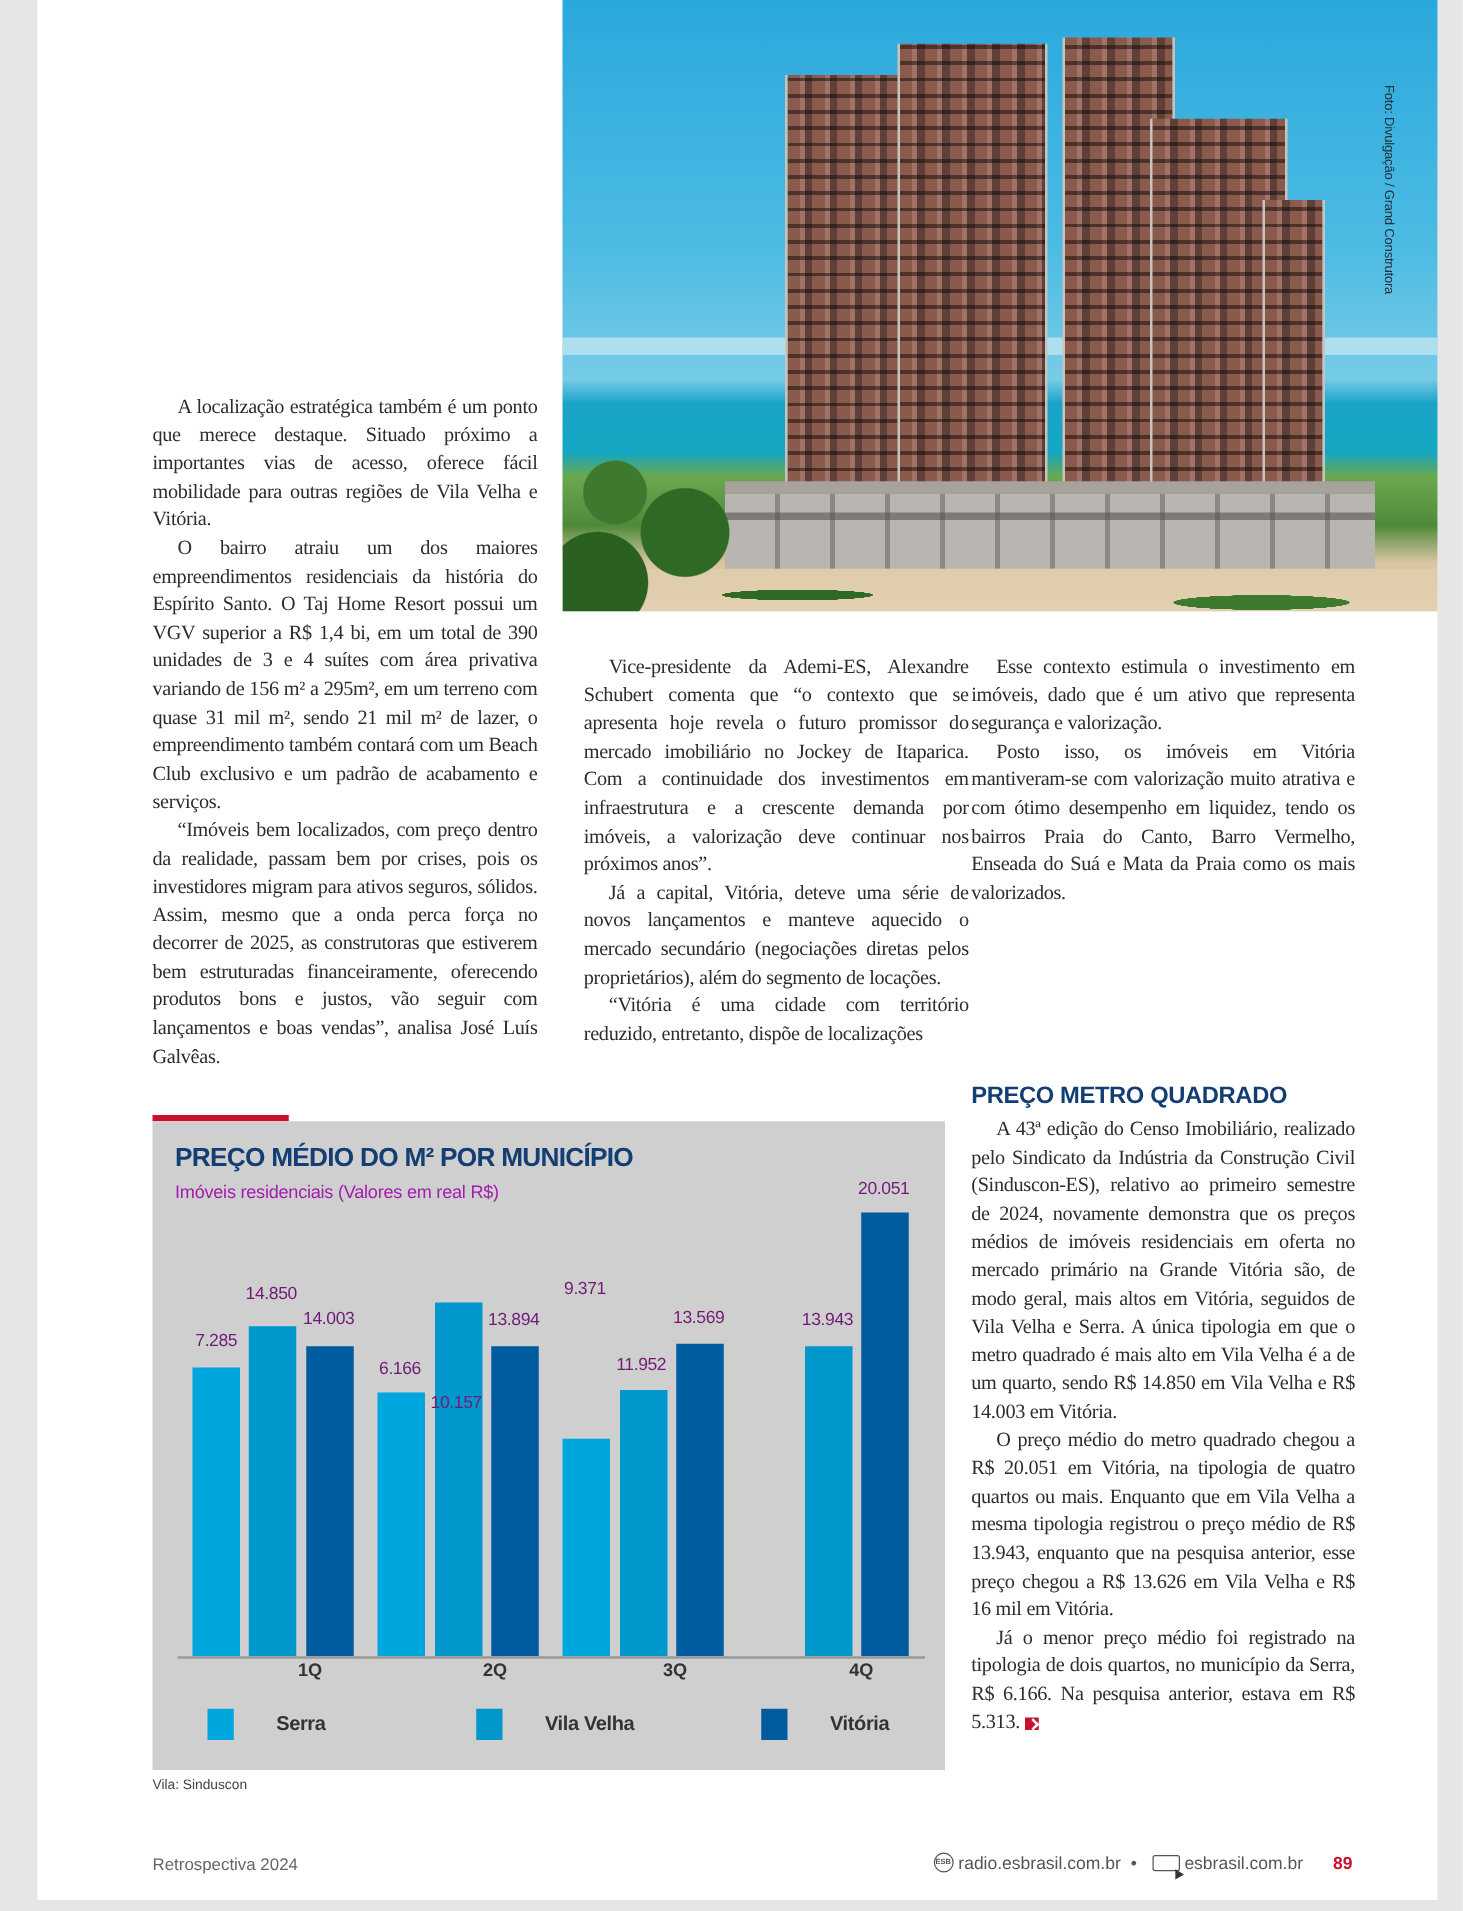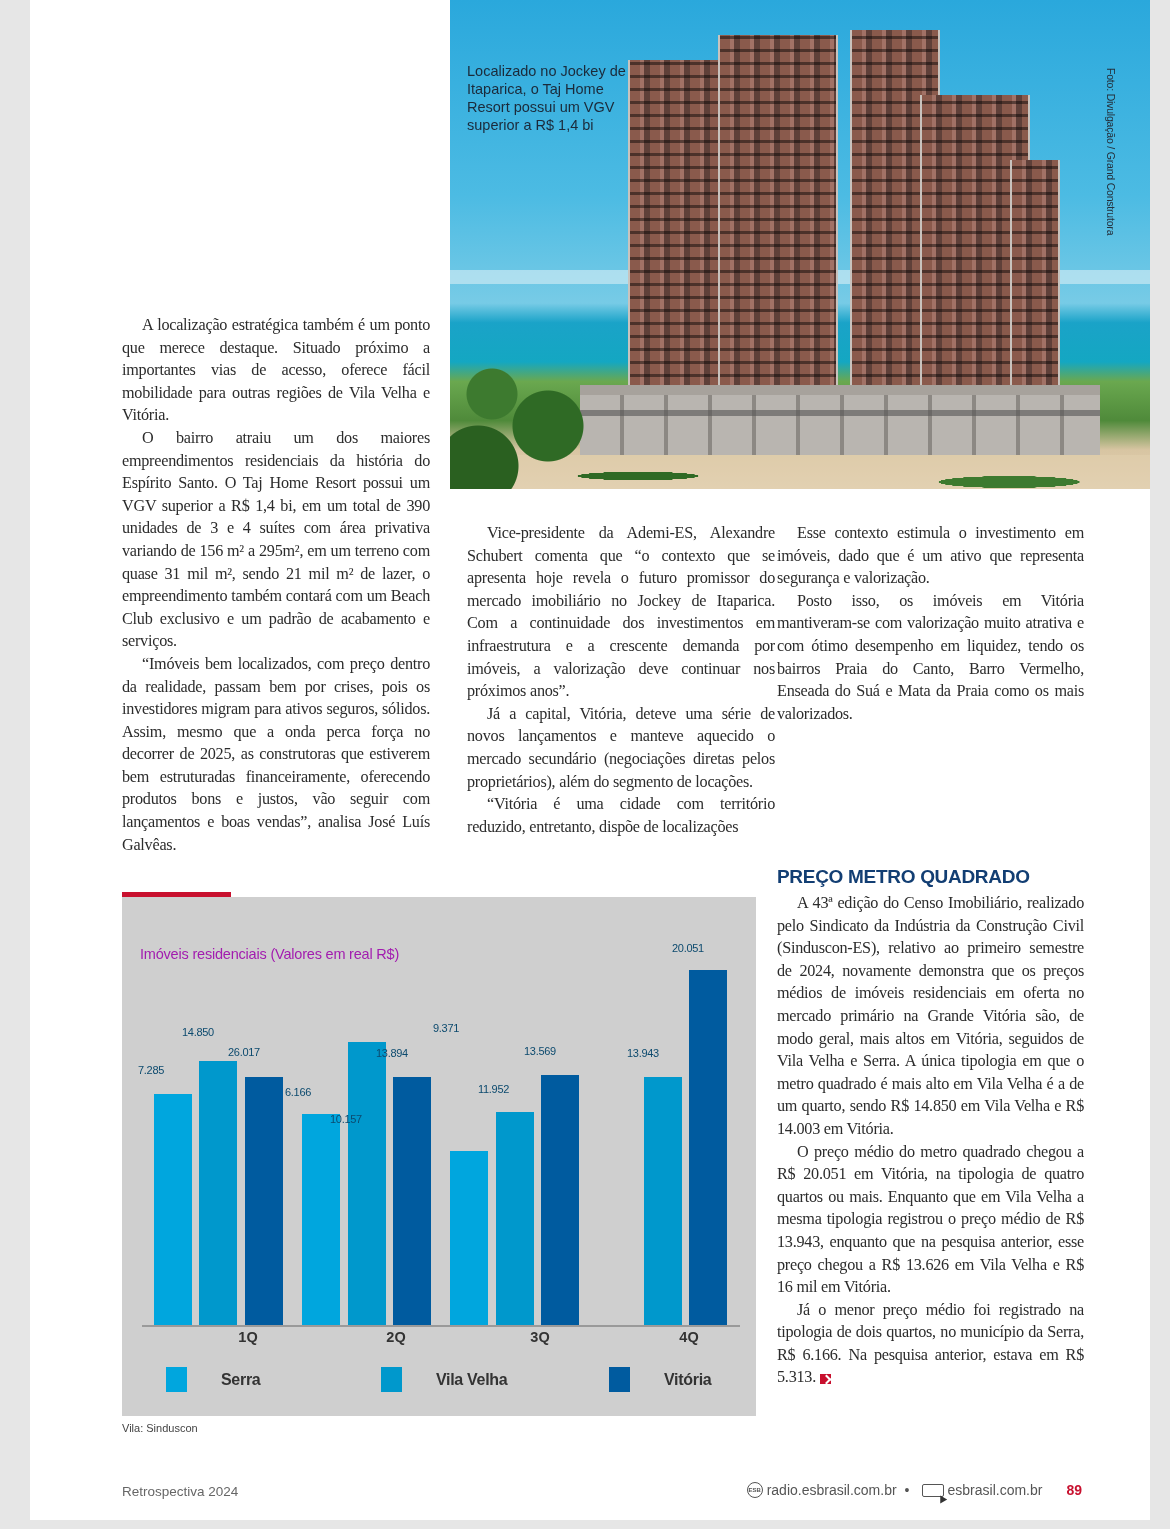--- a/index.html
+++ b/index.html
@@ -41,21 +41,21 @@
   .end-mark::after { content:""; position:absolute; left:3px; top:2px; width:5px; height:5px; border-right:2px solid #fff; border-bottom:2px solid #fff; transform: rotate(-45deg) ; }
 
   
   .chart-accent { position: absolute; left: 92px; top: 892px; width: 109px; height: 5px; background: #c8102e; }
   .chart { position: absolute; left: 92px; top: 897px; width: 634px; height: 519px; background: #cfcfcf; font-family: "Liberation Sans", sans-serif; }
   .chart-title { position: absolute; left: 18px; top: 18px; font-size: 21px; font-weight: 700; color: #123e73; letter-spacing: -0.6px; }
   .chart-subtitle { position: absolute; left: 18px; top: 49px; font-size: 14.5px; color: #a21caf; letter-spacing: -0.2px; }
   .plot { position: absolute; left: 20px; top: 0; width: 600px; height: 430px; }
   .baseline { position: absolute; left: 20px; top: 428px; width: 598px; height: 2px; background: #9a9a9a; }
   .bar { position: absolute; bottom: 0; width: 38px; }
-  .bar-label { position: absolute; font-size: 11px; color: #0c4a6e; width: 70px; letter-spacing: -0.3px; }
+  .bar-label { position: absolute; font-size: 14px; color: #701a75; width: 70px; text-align: center; letter-spacing: -0.3px; }
   .cat-label { position: absolute; top: 432px; font-size: 14.5px; font-weight: 700; color: #333; width: 60px; text-align: center; }
   .legend-item { position: absolute; top: 470px; display: flex; align-items: center; }
   .legend-swatch { width: 21px; height: 25px; margin-right: 18px; }
   .legend-label { font-size: 16px; font-weight: 700; color: #333; letter-spacing: -0.3px; margin-left: 16px; }
   .chart-source { position: absolute; left: 92px; top: 1422px; font-family: "Liberation Sans", sans-serif; font-size: 11px; color: #444; }
 
   
   .footer-left { position: absolute; left: 92px; top: 1484px; font-family: "Liberation Sans", sans-serif; font-size: 13.5px; color: #666; }
   .footer-right { position: absolute; right: 68px; top: 1482px; font-family: "Liberation Sans", sans-serif; font-size: 14px; color: #555; display: flex; align-items: center; gap: 4px; }
   .esb-icon { width: 16px; height: 16px; border: 1.5px solid #555; border-radius: 50%; font-size: 6px; font-weight: 700; display:flex; align-items:center; justify-content:center; color:#555; }
@@ -74,21 +74,20 @@
     <div class="tower" style="left:178px; top:60px; width:110px; height:330px;"></div>
     <div class="tower" style="left:268px; top:35px; width:120px; height:355px;"></div>
     <div class="tower" style="left:400px; top:30px; width:90px; height:360px;"></div>
     <div class="tower" style="left:470px; top:95px; width:110px; height:295px;"></div>
     <div class="tower" style="left:560px; top:160px; width:50px; height:230px;"></div>
     <div class="podium"></div>
     <div class="podium-band"></div>
     <div class="ground"></div>
     <div class="palms-left"></div>
     <div class="palms-bottom"></div>
-    <div class="photo-caption">Localizado no Jockey de Itaparica, o Taj Home Resort possui um VGV superior a R$ 1,4 bi</div>
     <div class="photo-credit">Foto: Divulgação / Grand Construtora</div>
   </div>
 
   <div class="col col1">
     <p>A localização estratégica também é um ponto que merece destaque. Situado próximo a importantes vias de acesso, oferece fácil mobilidade para outras regiões de Vila Velha e Vitória.</p>
     <p>O bairro atraiu um dos maiores empreendimentos residenciais da história do Espírito Santo. O Taj Home Resort possui um VGV superior a R$ 1,4 bi, em um total de 390 unidades de 3 e 4 suítes com área privativa variando de 156 m² a 295m², em um terreno com quase 31 mil m², sendo 21 mil m² de lazer, o empreendimento também contará com um Beach Club exclusivo e um padrão de acabamento e serviços.</p>
     <p>“Imóveis bem localizados, com preço dentro da realidade, passam bem por crises, pois os investidores migram para ativos seguros, sólidos. Assim, mesmo que a onda perca força no decorrer de 2025, as construtoras que estiverem bem estruturadas financeiramente, oferecendo produtos bons e justos, vão seguir com lançamentos e boas vendas”, analisa José Luís Galvêas.</p>
   </div>
 
   <div class="col col2">
@@ -105,30 +104,31 @@
   <div class="section-head">PREÇO METRO QUADRADO</div>
 
   <div class="col col3b">
     <p>A 43ª edição do Censo Imobiliário, realizado pelo Sindicato da Indústria da Construção Civil (Sinduscon-ES), relativo ao primeiro semestre de 2024, novamente demonstra que os preços médios de imóveis residenciais em oferta no mercado primário na Grande Vitória são, de modo geral, mais altos em Vitória, seguidos de Vila Velha e Serra. A única tipologia em que o metro quadrado é mais alto em Vila Velha é a de um quarto, sendo R$ 14.850 em Vila Velha e R$ 14.003 em Vitória.</p>
     <p>O preço médio do metro quadrado chegou a R$ 20.051 em Vitória, na tipologia de quatro quartos ou mais. Enquanto que em Vila Velha a mesma tipologia registrou o preço médio de R$ 13.943, enquanto que na pesquisa anterior, esse preço chegou a R$ 13.626 em Vila Velha e R$ 16 mil em Vitória.</p>
     <p><span>Já o menor preço médio foi registrado na tipologia de dois quartos, no município da Serra, R$ 6.166. Na pesquisa anterior, estava em R$ 5.313.</span><span class="end-mark"></span></p>
   </div>
 
   <div class="chart-accent"></div>
   <div class="chart">
+    <div class="chart-title">PREÇO MÉDIO DO M² POR MUNICÍPIO</div>
     <div class="chart-subtitle">Imóveis residenciais (Valores em real R$)</div>
 
     <div class="plot">
 
       <div class="bar" style="left:12px; height:231px; background:#00a6de;"></div>
       <div class="bar-label" style="left:-4px; top:167px;">7.285</div>
       <div class="bar" style="left:57px; height:264px; background:#0098cc; top:auto;"></div>
       <div class="bar-label" style="left:40px; top:129px;">14.850</div>
       <div class="bar" style="left:103px; height:248px; background:#005b9f;"></div>
-      <div class="bar-label" style="left:86px; top:149px;">26.017</div>
+      <div class="bar-label" style="left:86px; top:149px;">14.003</div>
 
       <div class="bar" style="left:160px; height:211px; background:#00a6de;"></div>
       <div class="bar-label" style="left:143px; top:189px;">6.166</div>
       <div class="bar" style="left:206px; height:283px; background:#0098cc;"></div>
       <div class="bar-label" style="left:188px; top:216px;">10.157</div>
       <div class="bar" style="left:251px; height:248px; background:#005b9f;"></div>
       <div class="bar-label" style="left:234px; top:150px;">13.894</div>
 
       <div class="bar" style="left:308px; height:174px; background:#00a6de;"></div>
       <div class="bar-label" style="left:291px; top:125px;">9.371</div>

